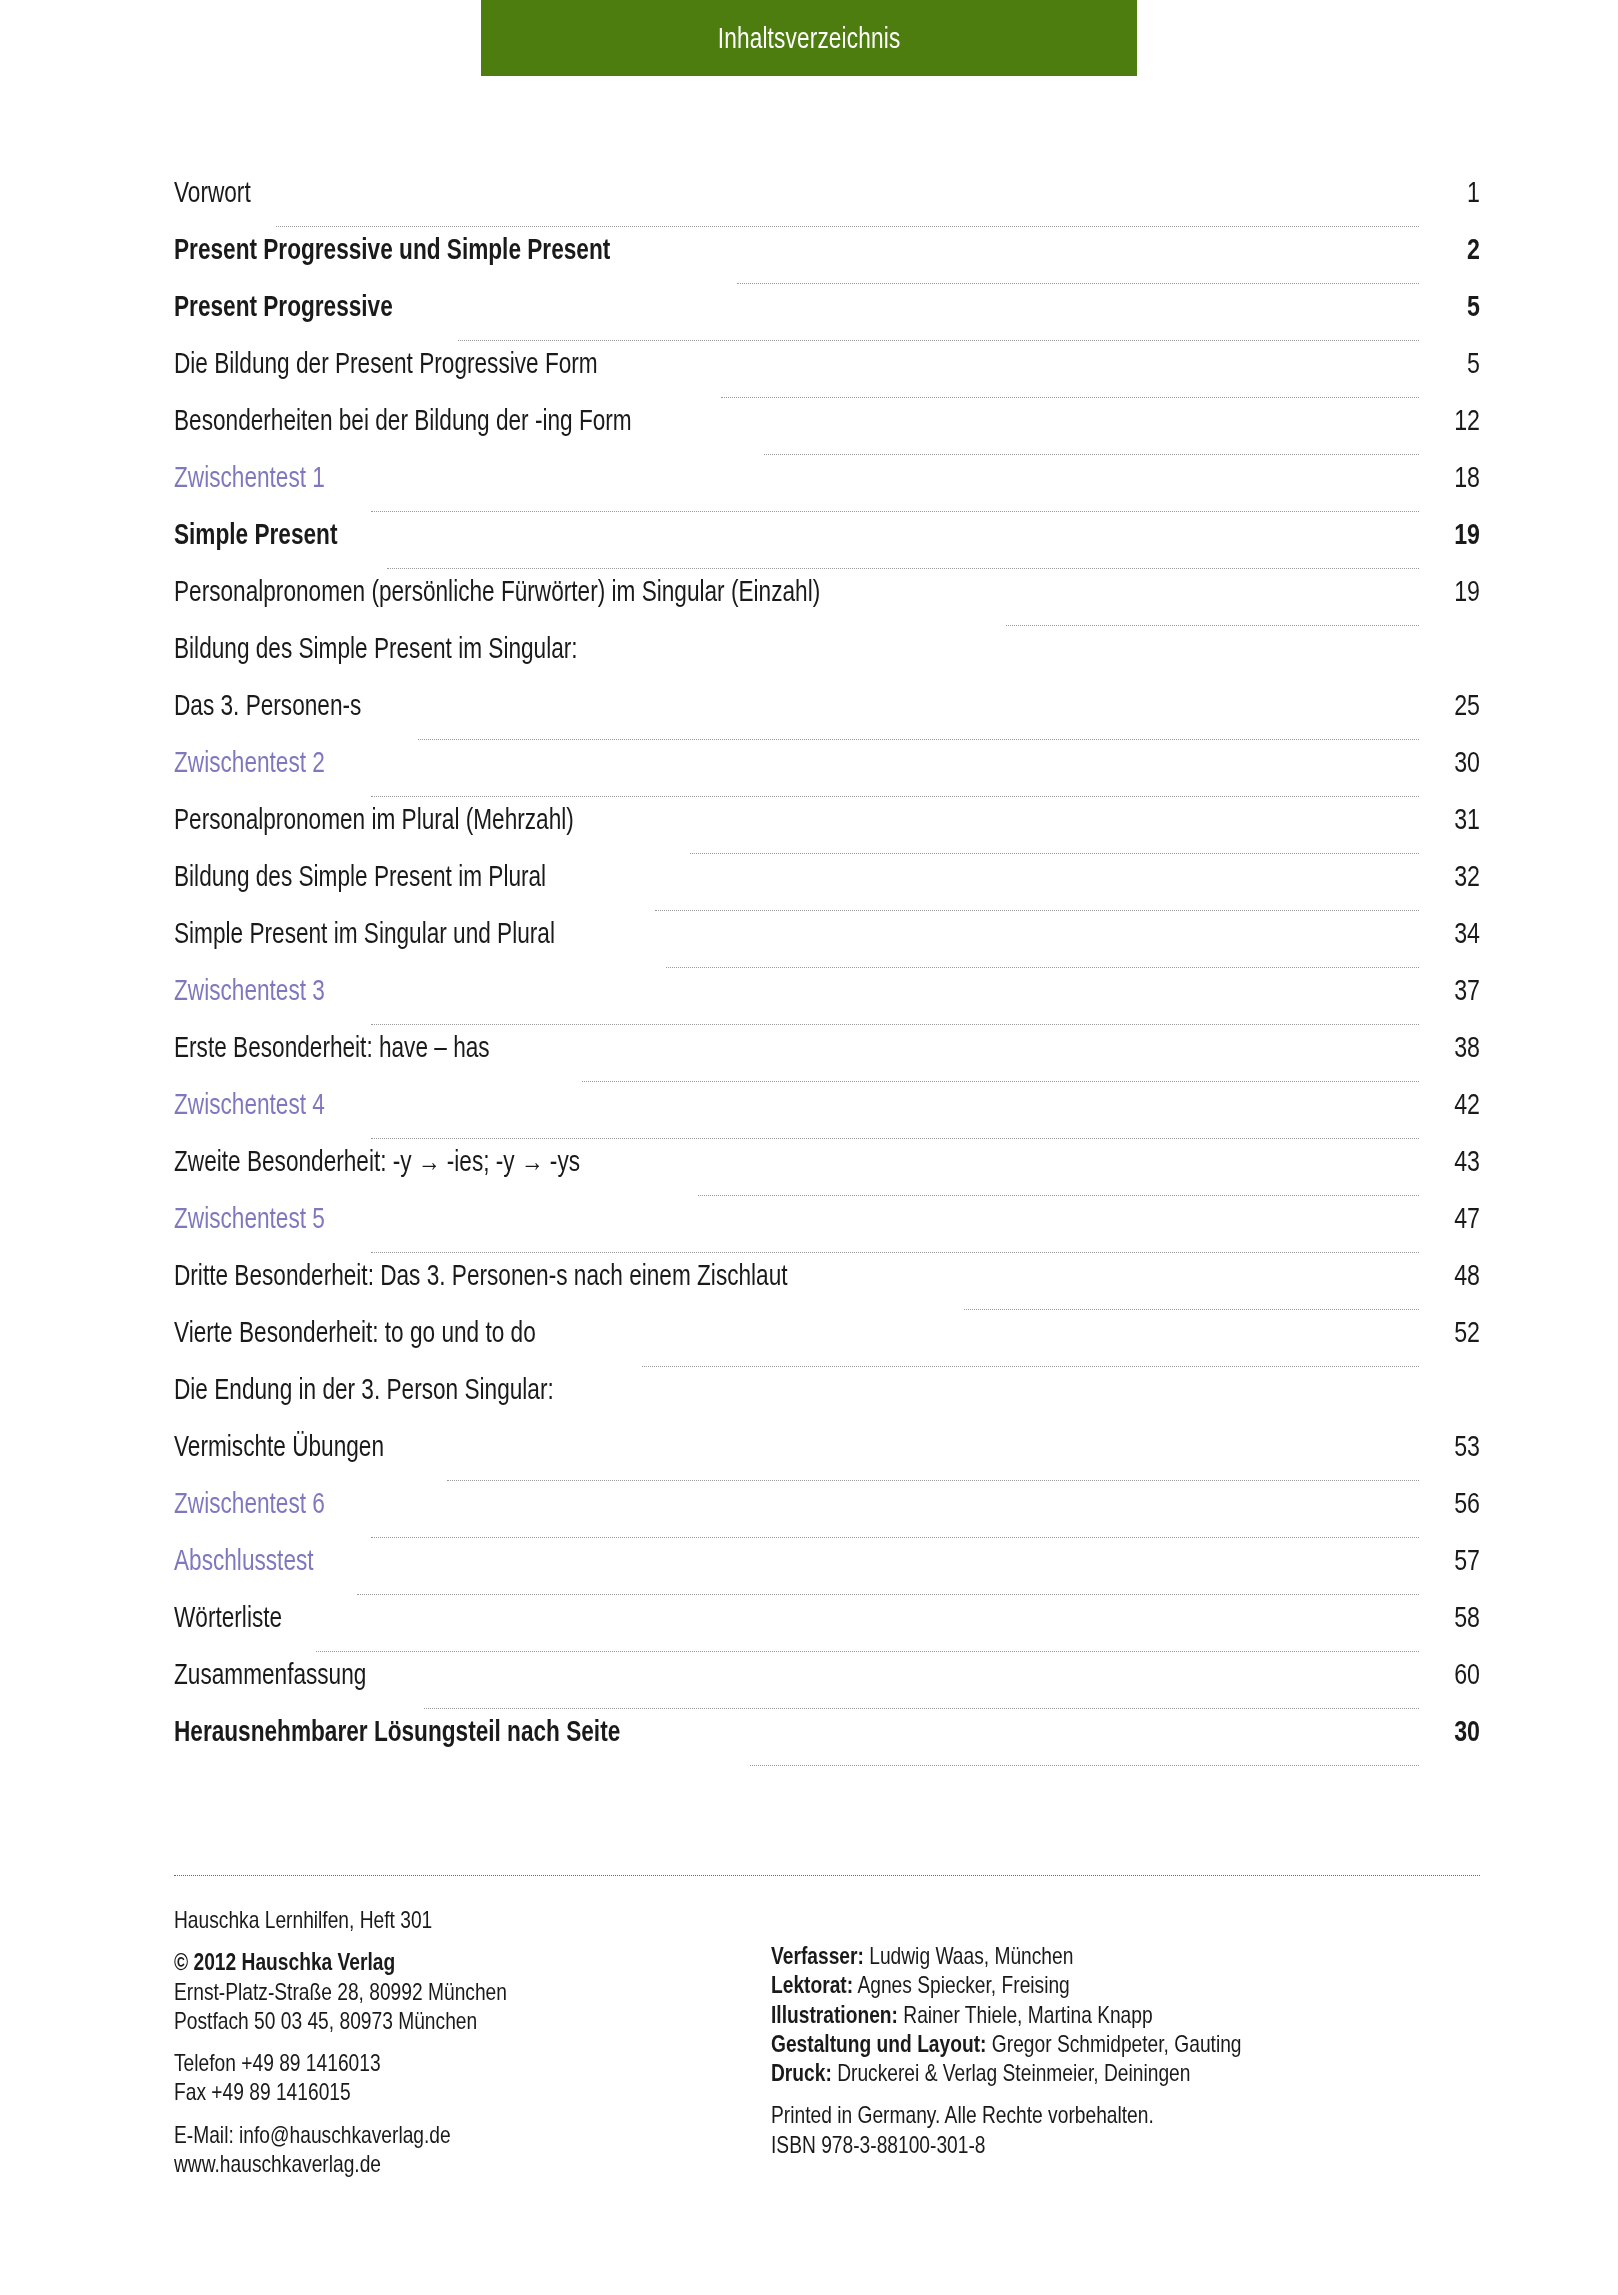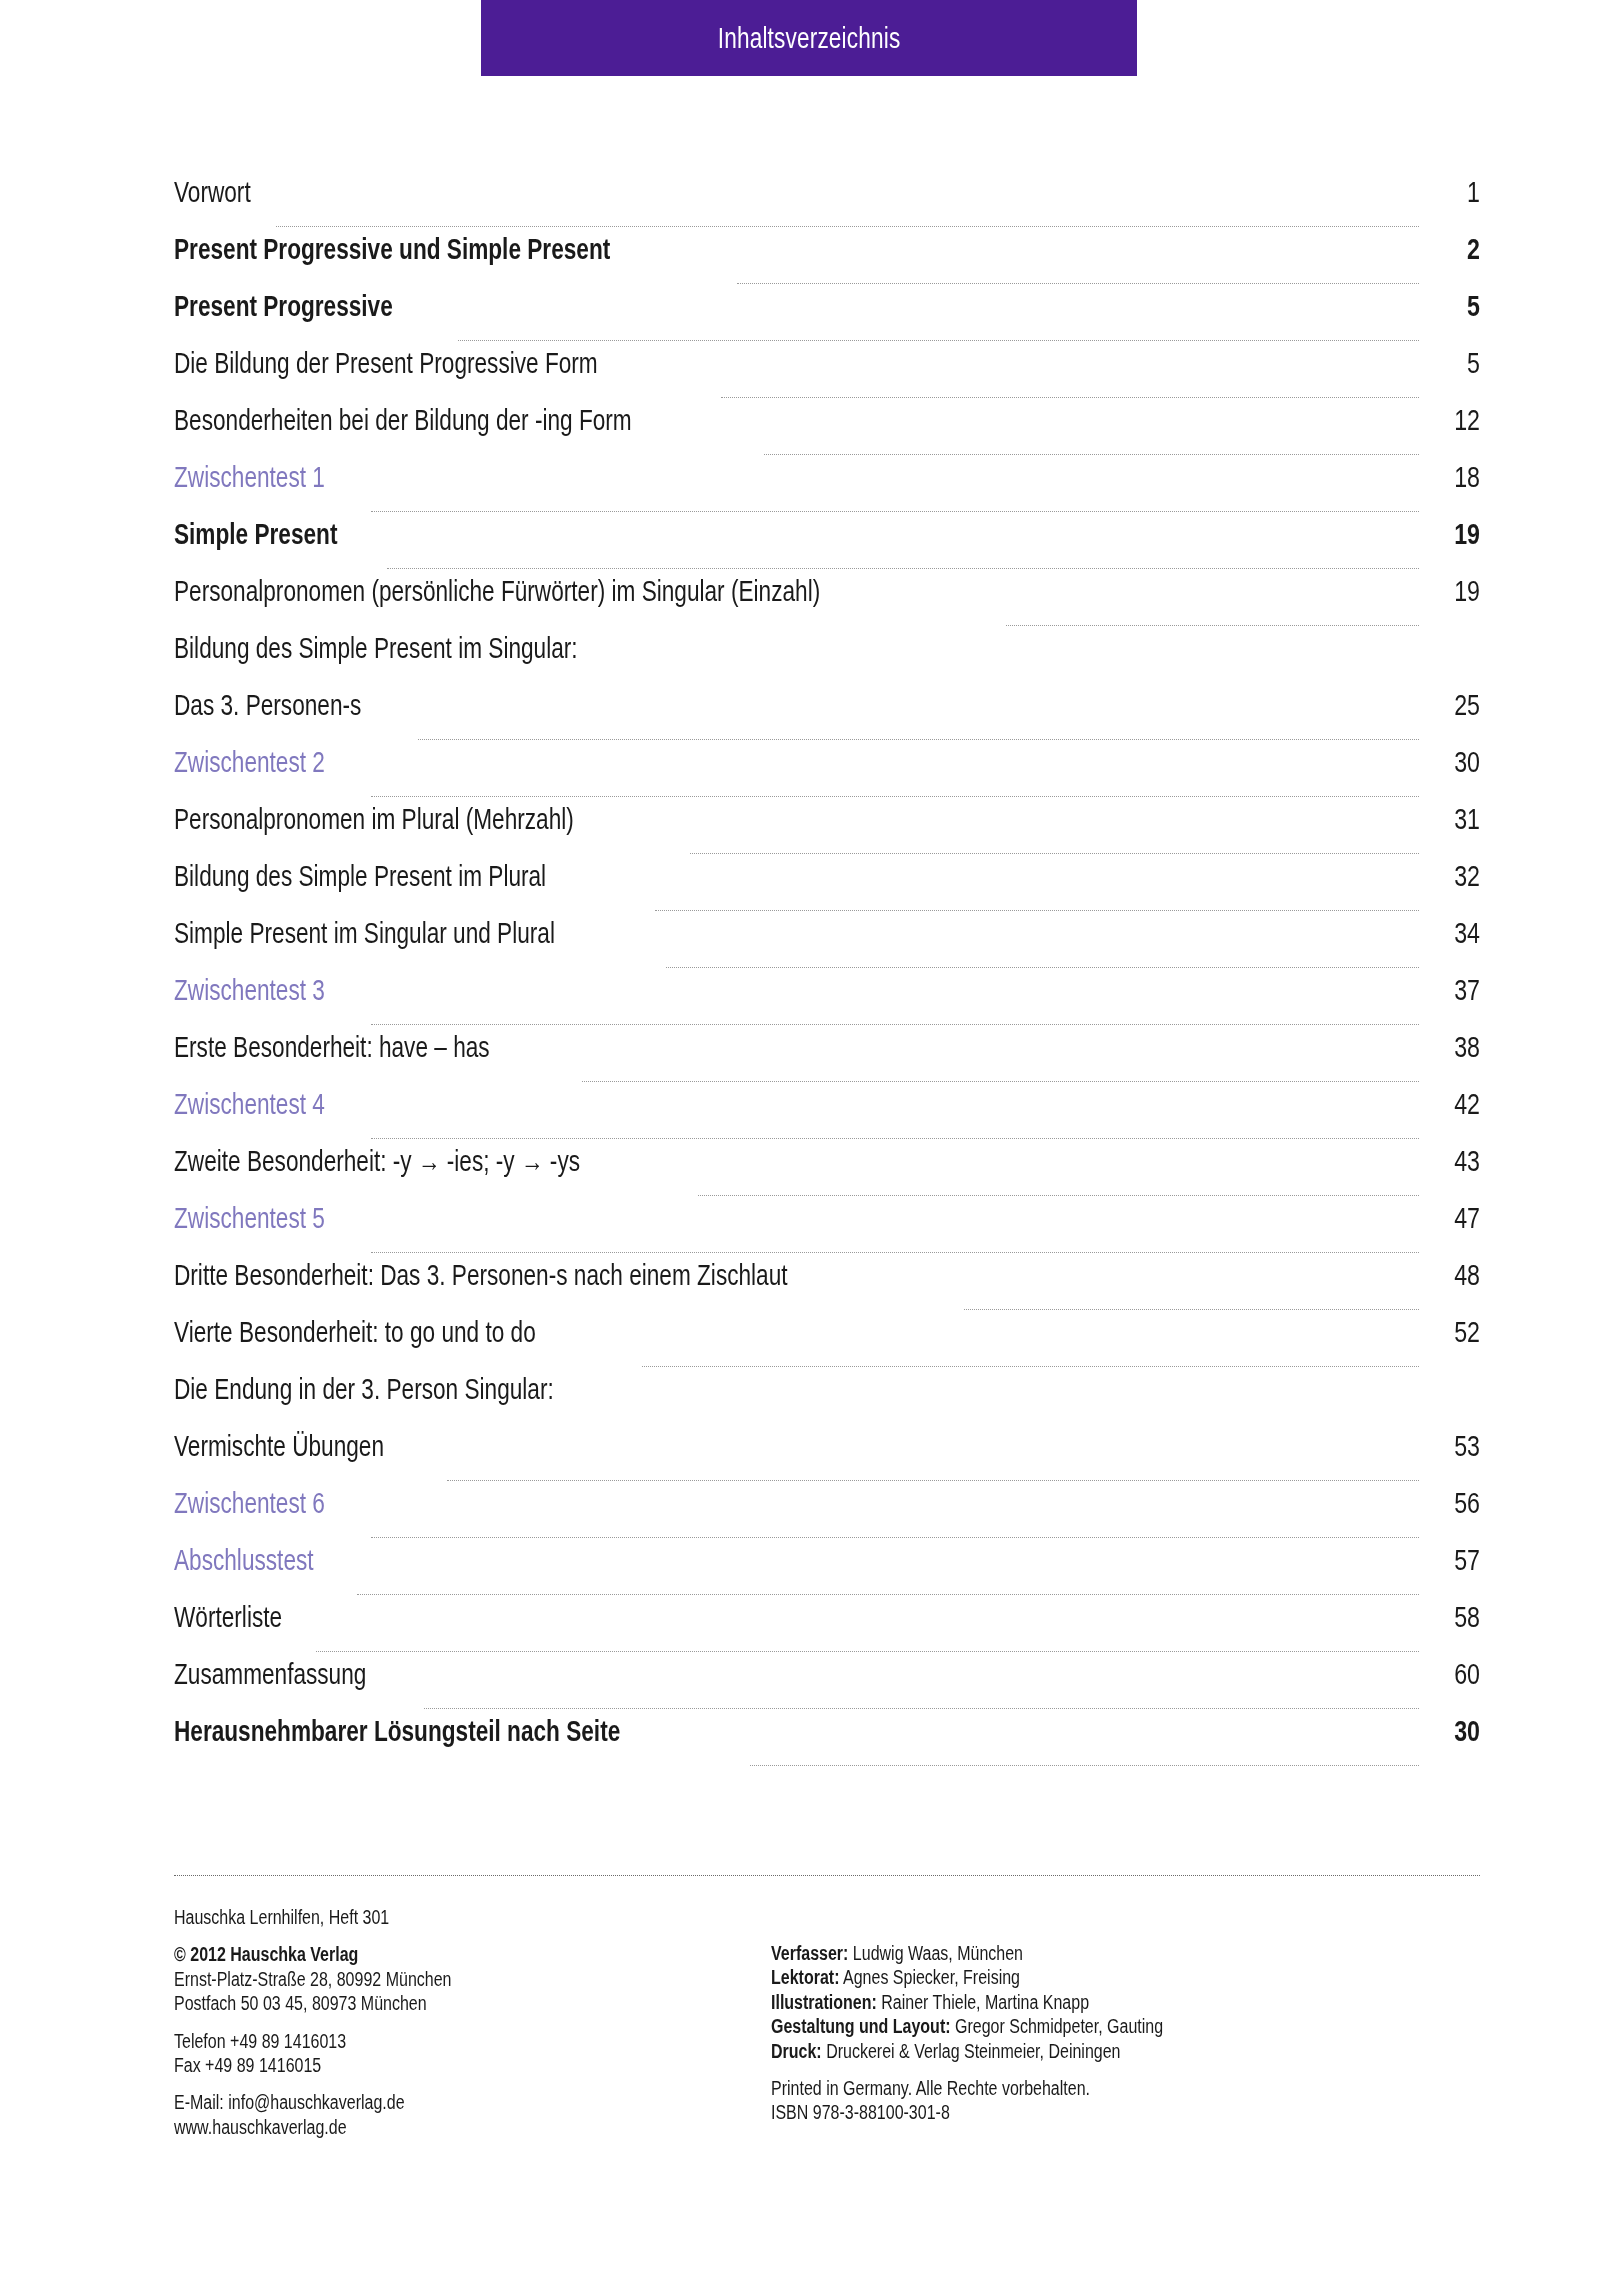--- a/index.html
+++ b/index.html
@@ -16,21 +16,21 @@
     overflow: hidden;
   }
 
   
   .header-banner {
     position: absolute;
     left: 481px;
     top: 0;
     width: 656px;
     height: 76px;
-    background: #4c1d95;
+    background: #4d7c0f;
     display: flex;
     align-items: center;
     justify-content: center;
   }
   .header-banner .title {
     color: #ffffff;
     font-size: 29px;
     letter-spacing: 0.2px;
     font-weight: 400;
     transform: scaleX(0.78);
@@ -105,21 +105,21 @@
 
   .footer {
     position: absolute;
     left: 174px;
     top: 1905px;
     width: 1306px;
     display: flex;
     justify-content: flex-start;
   }
   .footer-col {
-    font-size: 20px;
+    font-size: 24px;
     line-height: 1.22;
   }
   .footer-col.left  { width: 597px; }
   .footer-col.right { width: 708px; margin-top: 36px; }
 
   .footer-line {
     white-space: nowrap;
     transform: scaleX(0.80);
     transform-origin: left center;
     width: 125%;

